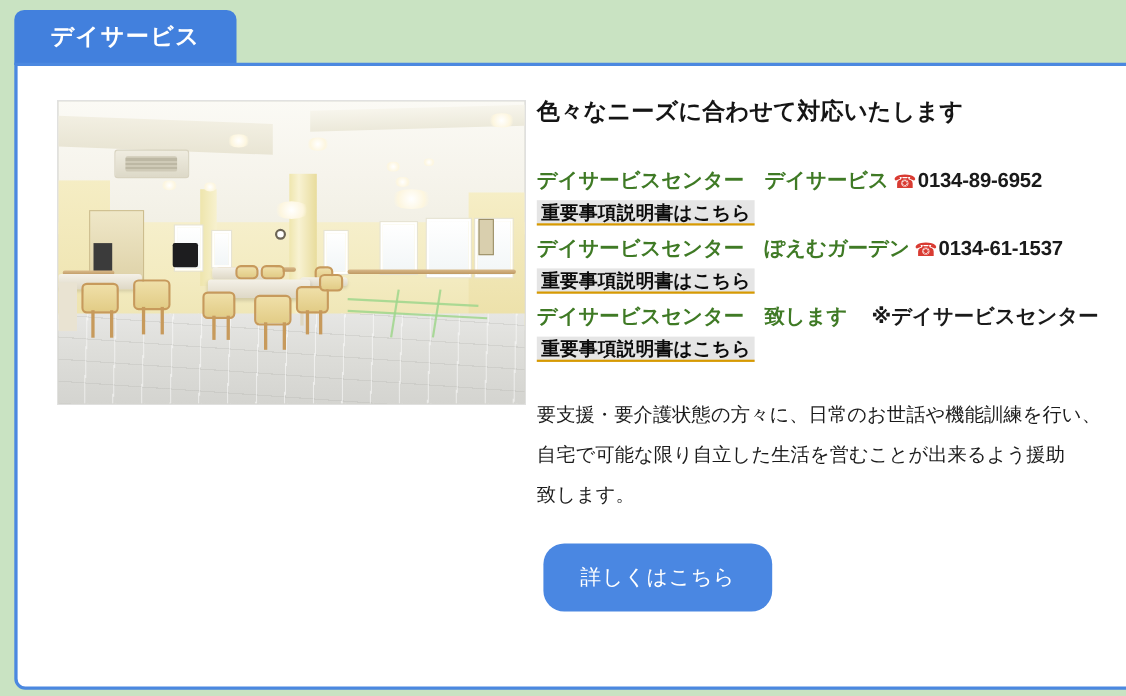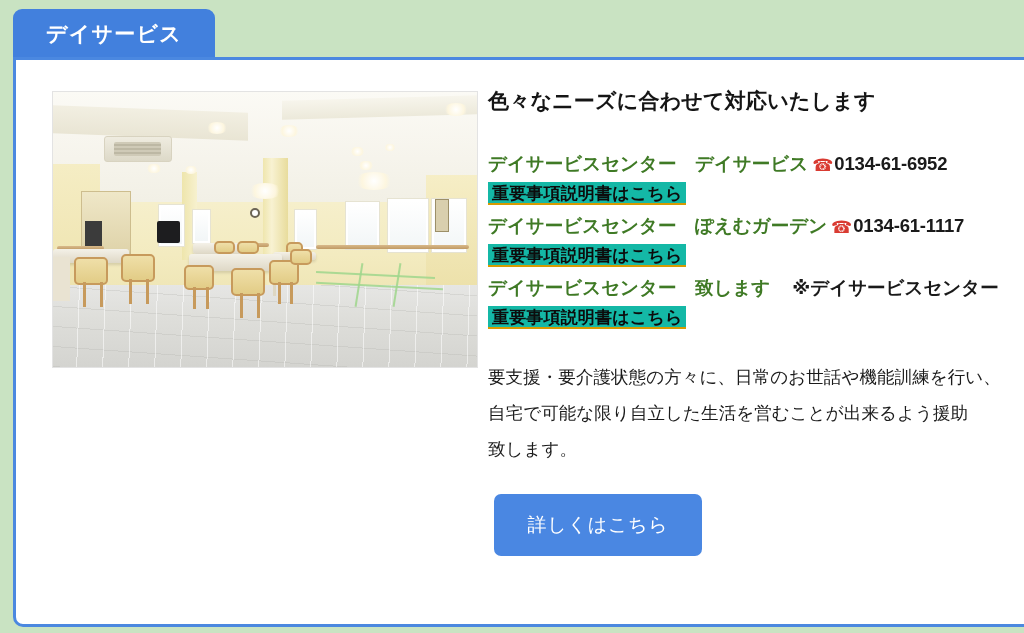--- a/index.html
+++ b/index.html
@@ -247,21 +247,21 @@
     font-weight: bold;
     margin-left: 22px;
   }
 
   .doc-link-row {
     line-height: 1.0;
     margin: 3px 0 6px 0;
   }
   .doc-link {
     display: inline-block;
-    background: #14b8a6;
+    background: #e5e5e5;
     color: #0c0c0c;
     font-size: 17px;
     font-weight: bold;
     letter-spacing: 0.01em;
     padding: 3px 4px 1px 4px;
     text-decoration: none;
     border-bottom: 2px solid #d79a00;
     white-space: nowrap;
   }
 
@@ -279,21 +279,21 @@
   .cta-button {
     display: inline-flex;
     align-items: center;
     justify-content: center;
     width: 208px;
     height: 62px;
     background: #4a87e2;
     color: #ffffff;
     font-size: 19px;
     font-weight: normal;
-    border-radius: 7px;
+    border-radius: 19px;
     text-decoration: none;
     letter-spacing: 0.04em;
     border: none;
     cursor: pointer;
     font-family: inherit;
   }
 </style>
 </head>
 <body>
 
@@ -390,30 +390,30 @@
       </div>
 
       <div class="text-col">
 
         <h2 class="headline">色々なニーズに合わせて対応いたします</h2>
 
         <div class="service-list">
 
           <div class="service-block">
             <div class="service-line">
-              <a class="service-name" href="#"><span>デイサービスセンター</span>　<span>デイサービス</span></a><span class="tel-icon">☎</span><span class="tel-number">0134-61-6952</span>
+              <a class="service-name" href="#"><span>デイサービスセンター</span>　<span>デイサービス</span></a><span class="tel-icon">☎</span><span class="tel-number">0134-89-6952</span>
             </div>
             <div class="doc-link-row">
               <a class="doc-link" href="#">重要事項説明書はこちら</a>
             </div>
           </div>
 
           <div class="service-block">
             <div class="service-line">
-              <a class="service-name" href="#"><span>デイサービスセンター</span>　<span>ぽえむガーデン</span></a><span class="tel-icon">☎</span><span class="tel-number">0134-61-1117</span>
+              <a class="service-name" href="#"><span>デイサービスセンター</span>　<span>ぽえむガーデン</span></a><span class="tel-icon">☎</span><span class="tel-number">0134-61-1537</span>
             </div>
             <div class="doc-link-row">
               <a class="doc-link" href="#">重要事項説明書はこちら</a>
             </div>
           </div>
 
           <div class="service-block">
             <div class="service-line">
               <a class="service-name" href="#"><span>デイサービスセンター</span>　<span>致します</span></a><span class="note">※デイサービスセンター</span>
             </div>

